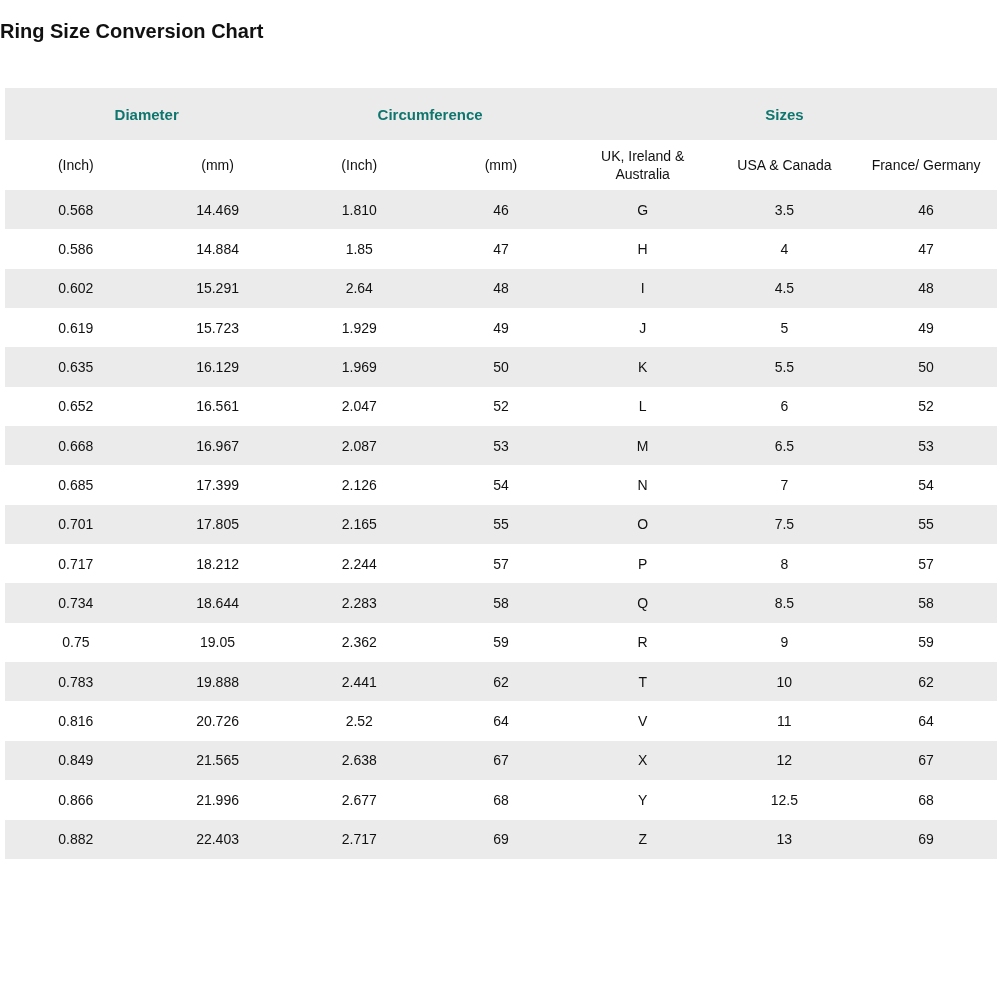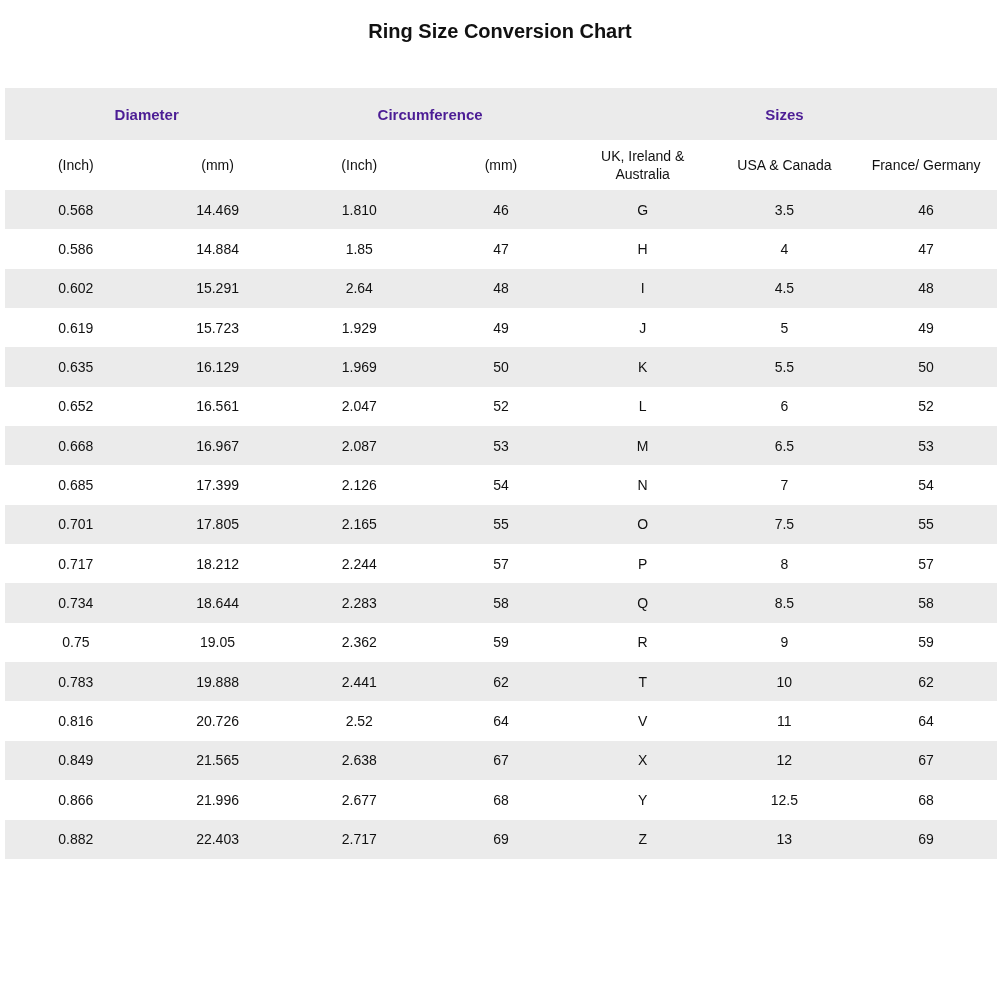--- a/index.html
+++ b/index.html
@@ -13,21 +13,20 @@
     width: 1000px;
     height: 1000px;
     background: #ffffff;
     overflow: hidden;
   }
   .chart-title {
     margin: 0;
     padding-top: 19px;
     height: 24px;
     line-height: 24px;
-    text-align: center;
     font-size: 20px;
     font-weight: bold;
     color: #111111;
   }
   table.ring-table {
     margin: 45px 3px 0 5px;
     width: 992px;
     border-collapse: collapse;
     table-layout: fixed;
   }
@@ -35,21 +34,21 @@
     padding: 0 4px;
     text-align: center;
     vertical-align: middle;
     overflow: hidden;
   }
   tr.group-row th {
     height: 52px;
     background: #ebebeb;
     font-size: 15px;
     font-weight: bold;
-    color: #4c1d95;
+    color: #0f766e;
   }
   tr.sub-row th {
     height: 50px;
     background: #ffffff;
     font-size: 14px;
     font-weight: 400;
     line-height: 18px;
     color: #111111;
   }
   tbody td {

